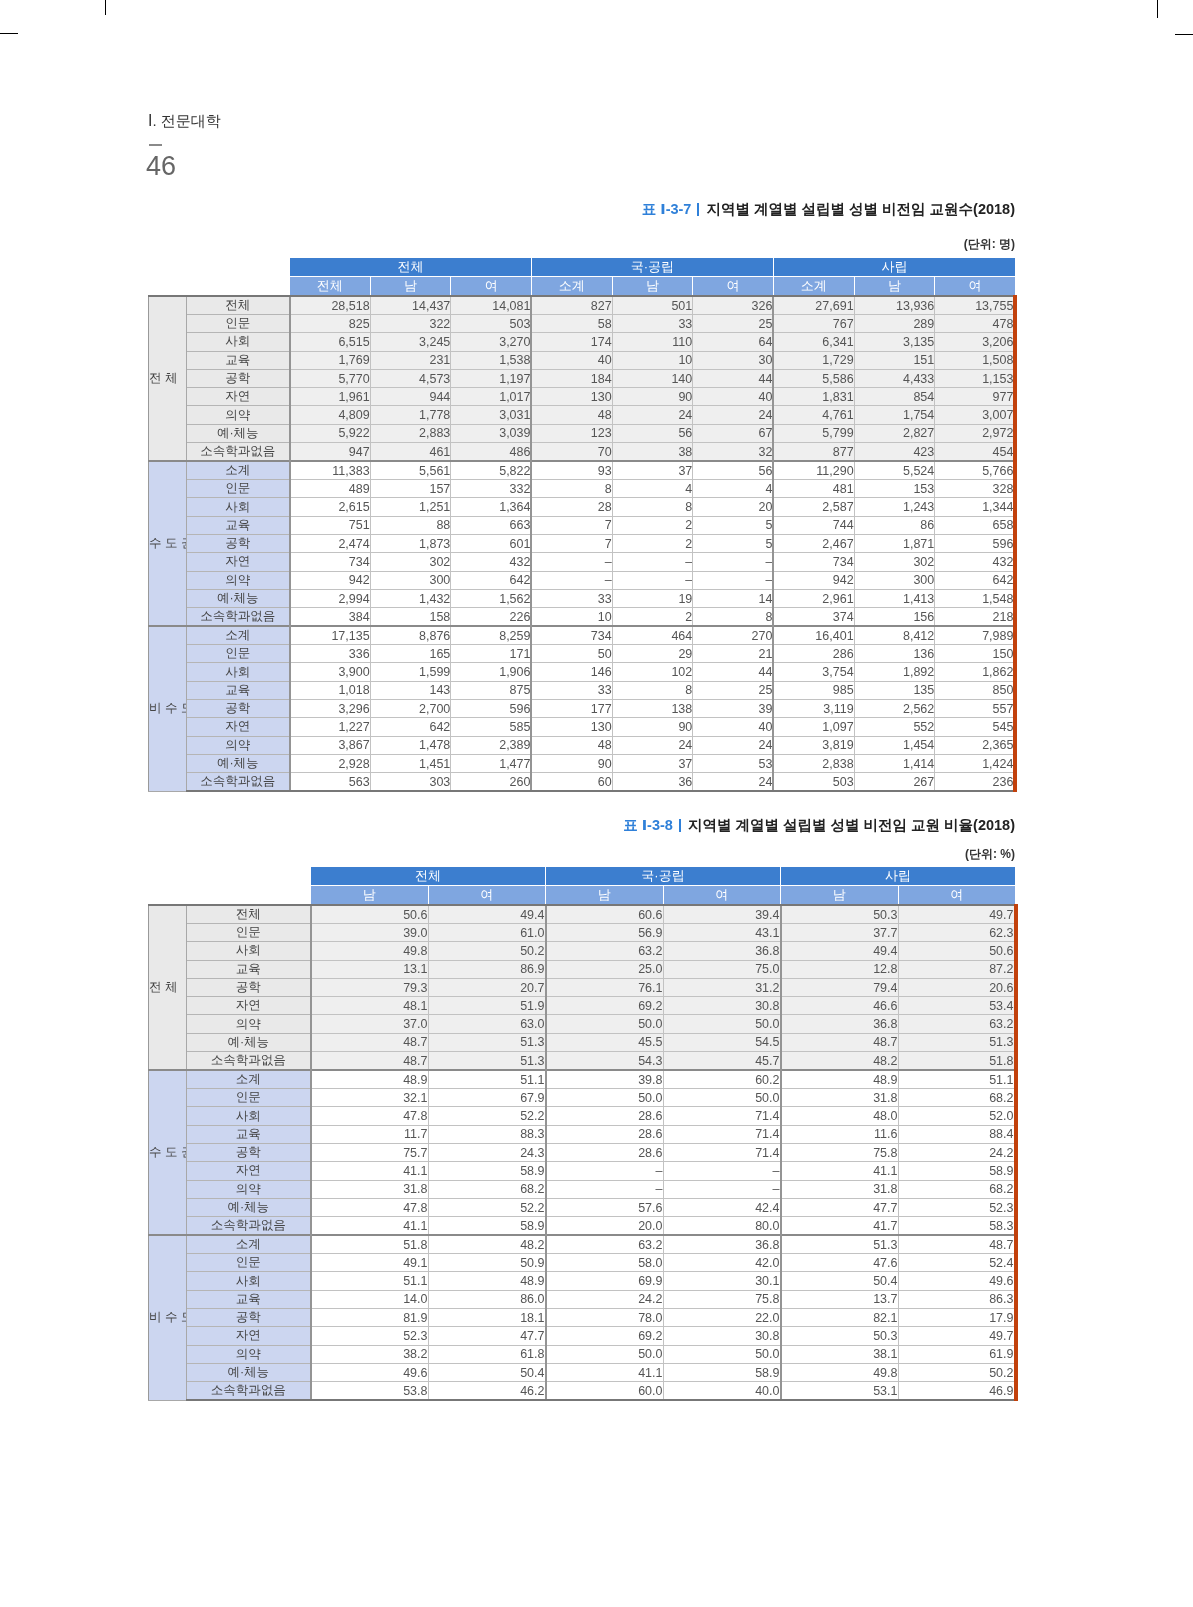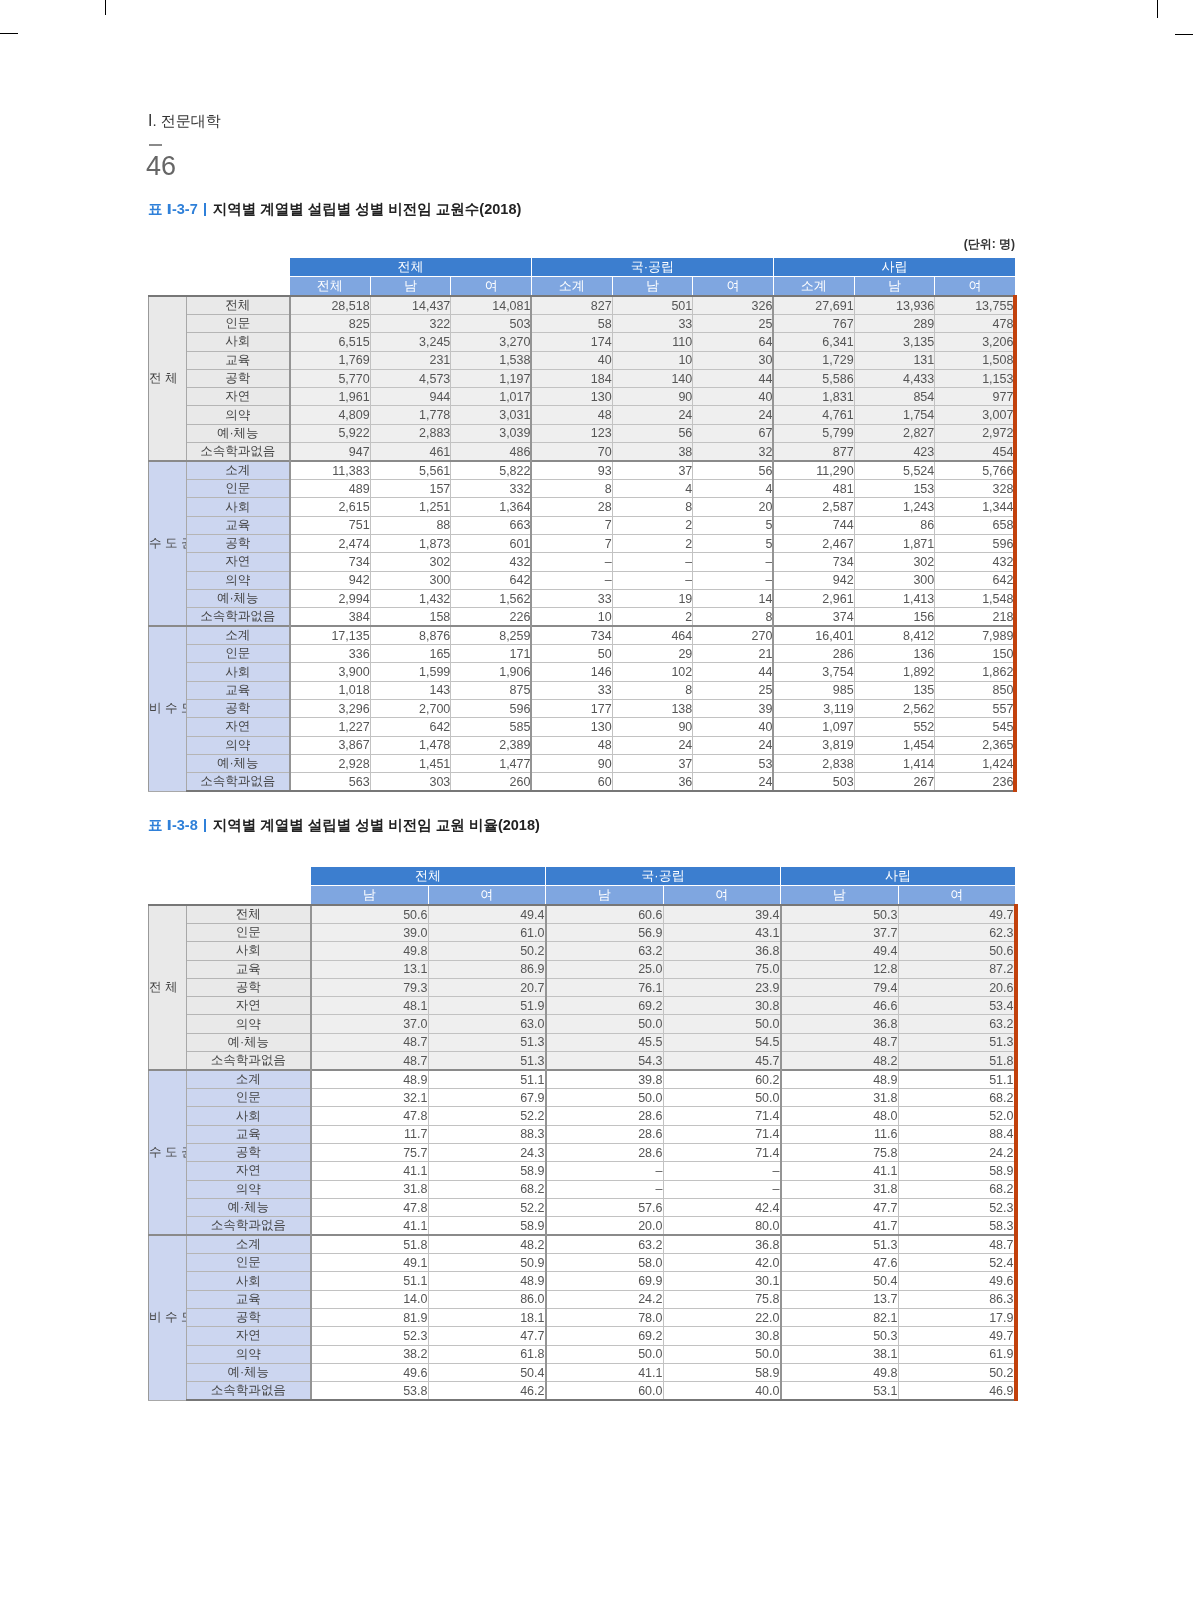--- a/index.html
+++ b/index.html
@@ -4,21 +4,21 @@
 <style>
   html,body{margin:0;padding:0;background:#fff;}
   #page{position:relative;width:1193px;height:1531px;background:#ffffff;overflow:hidden;
         font-family:"Liberation Sans","DejaVu Sans",sans-serif;}
   .crop{position:absolute;background:#000;}
 
   .breadcrumb{position:absolute;left:148px;top:112px;font-size:15px;color:#333;letter-spacing:0;}
   .head-dash{position:absolute;left:149px;top:144px;width:13px;height:2px;background:#8a8a8a;}
   .page-number{position:absolute;left:146px;top:151px;font-size:27px;color:#666;}
 
-  .tbl-title{position:absolute;left:148px;width:867px;text-align:left;font-size:14.5px;
+  .tbl-title{position:absolute;left:148px;width:867px;text-align:right;font-size:14.5px;
              font-weight:bold;color:#222;}
   #t1-title{top:200px;} #t2-title{top:816px;}
   .t-pre{color:#2f80d9;margin-right:6px;}
   .t-bar{display:inline-block;width:2px;height:13px;background:#2f80d9;margin-right:7px;vertical-align:-2px;}
 
   .unit{position:absolute;left:148px;width:867px;text-align:right;font-size:12px;color:#333;font-weight:bold;}
   #u1{top:236px;} #u2{top:846px;}
 
   table.datatbl{position:absolute;left:148px;border-collapse:collapse;table-layout:fixed;}
   #t1{top:257px;} #t2{top:866px;}
@@ -142,21 +142,21 @@
         </tr>
         <tr class="sec-gray">
           <th class="cat">교육</th>
           <td class="num gs">1,769</td>
           <td class="num">231</td>
           <td class="num">1,538</td>
           <td class="num gs">40</td>
           <td class="num">10</td>
           <td class="num">30</td>
           <td class="num gs">1,729</td>
-          <td class="num">131</td>
+          <td class="num">151</td>
           <td class="num last">1,508</td>
         </tr>
         <tr class="sec-gray">
           <th class="cat">공학</th>
           <td class="num gs">5,770</td>
           <td class="num">4,573</td>
           <td class="num">1,197</td>
           <td class="num gs">184</td>
           <td class="num">140</td>
           <td class="num">44</td>
@@ -434,20 +434,21 @@
           <td class="num gs">503</td>
           <td class="num">267</td>
           <td class="num last">236</td>
         </tr>
       </tbody>
     </table>
 
   <div class="tbl-title" id="t2-title">
     <span class="t-pre">표 Ⅰ-3-8</span><span class="t-bar"></span><span>지역별 계열별 설립별 성별 비전임 교원 비율(2018)</span>
   </div>
+  <div class="unit" id="u2">(단위: %)</div>
   <table class="datatbl" id="t2" style="width: 867px;">
       <colgroup>
         <col style="width: 38px;">
         <col style="width: 124px;">
         <col style="width: 117.5px;">
         <col style="width: 117.5px;">
         <col style="width: 117.5px;">
         <col style="width: 117.5px;">
         <col style="width: 117.5px;">
         <col style="width: 117.5px;">
@@ -506,21 +507,21 @@
           <td class="num gs">25.0</td>
           <td class="num">75.0</td>
           <td class="num gs">12.8</td>
           <td class="num last">87.2</td>
         </tr>
         <tr class="sec-gray">
           <th class="cat">공학</th>
           <td class="num gs">79.3</td>
           <td class="num">20.7</td>
           <td class="num gs">76.1</td>
-          <td class="num">23.9</td>
+          <td class="num">31.2</td>
           <td class="num gs">79.4</td>
           <td class="num last">20.6</td>
         </tr>
         <tr class="sec-gray">
           <th class="cat">자연</th>
           <td class="num gs">48.1</td>
           <td class="num">51.9</td>
           <td class="num gs">69.2</td>
           <td class="num">30.8</td>
           <td class="num gs">46.6</td>

